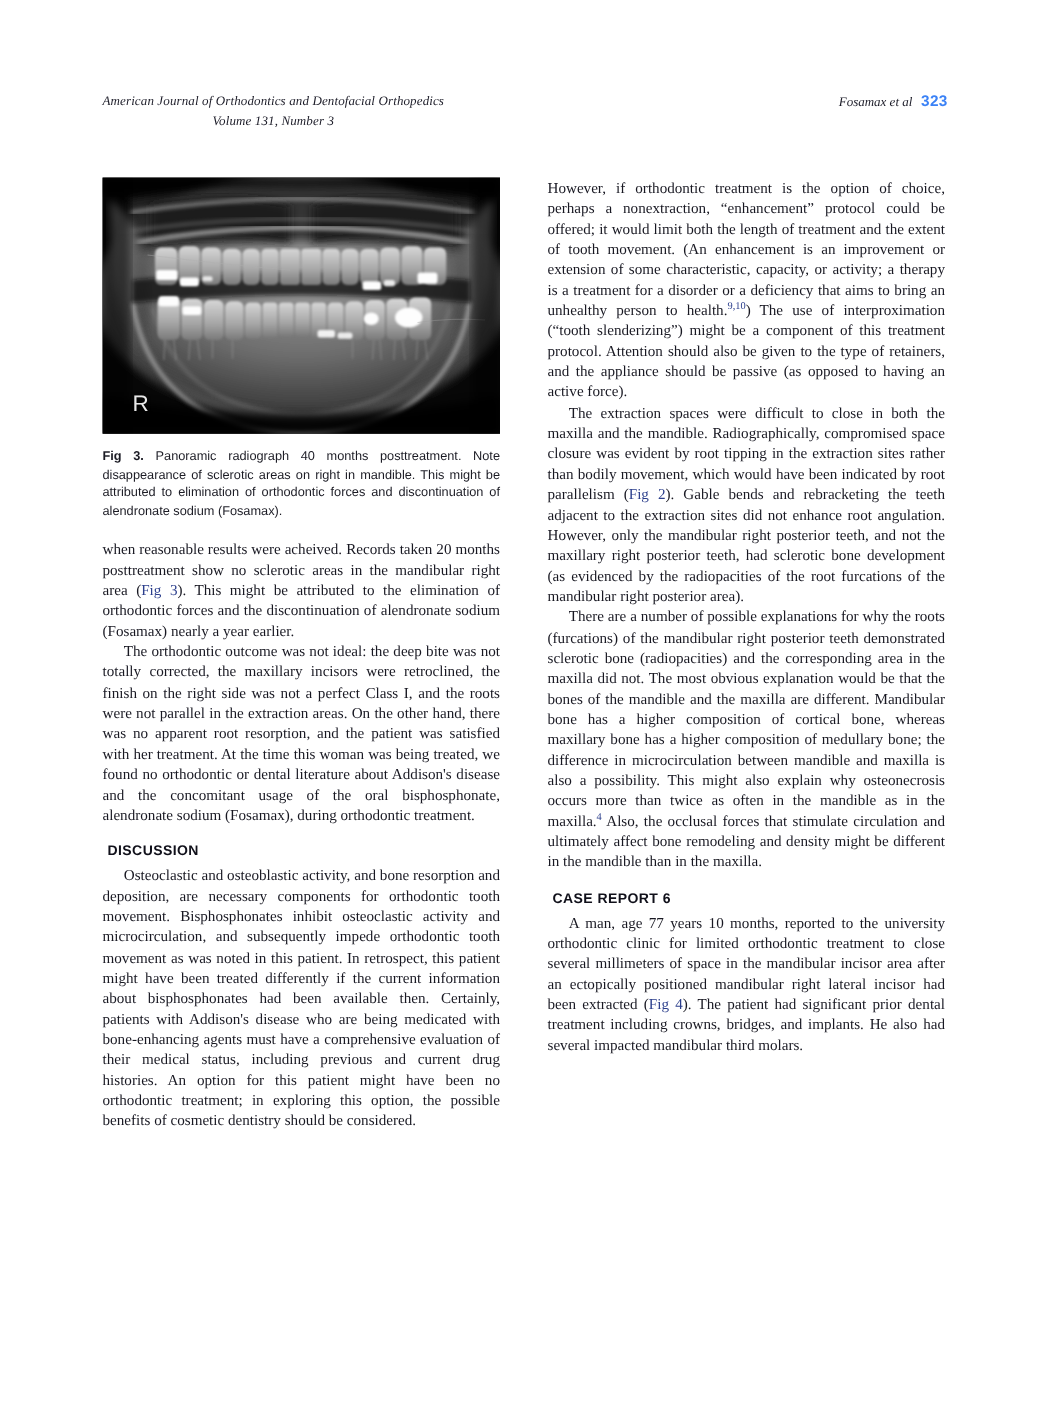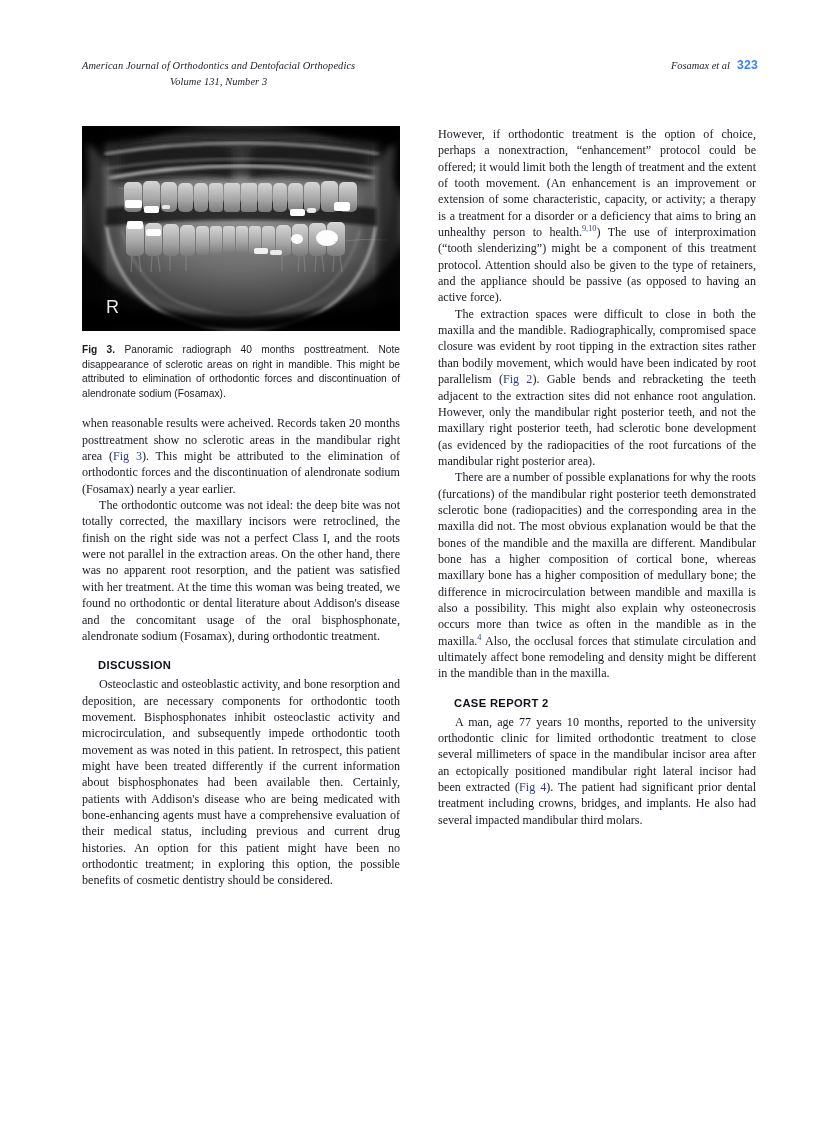--- a/index.html
+++ b/index.html
@@ -11,21 +11,21 @@
     width: 838px;
     height: 1122px;
     position: relative;
     font-family: "Liberation Serif", serif;
     color: #1a1a1a;
     overflow: hidden;
   }
 
   .page {
     position: absolute;
-    left: 0; top: 0;
+    left: 0; top: 16px;
     width: 838px;
     height: 1094px;
     background: #ffffff;
   }
 
   
   .running-head {
     position: absolute;
     left: 82px;
     top: 58px;
@@ -127,21 +127,21 @@
     vertical-align: super;
     line-height: 0;
   }
 
   h2.section {
     font-family: "Liberation Sans", sans-serif;
     font-size: 11.2px;
     font-weight: bold;
     letter-spacing: 0.35px;
     color: #10101a;
-    margin: 15px 0 5px 16px;
+    margin: 15px 0 5px 4px;
   }
 </style>
 </head>
 <body>
 
 <div class="page">
 
   <div class="running-head">
     <div class="rh-left">
       <span>American Journal of Orthodontics and Dentofacial Orthopedics</span>
@@ -296,19 +296,19 @@
   </div>
 
   <div class="col col-right">
 
     <p class="body noindent"><span>However, if orthodontic treatment is the option of choice, perhaps a nonextraction, “enhancement” protocol could be offered; it would limit both the length of treatment and the extent of tooth movement. (An enhancement is an improvement or extension of some characteristic, capacity, or activity; a therapy is a treatment for a disorder or a deficiency that aims to bring an unhealthy person to health.</span><sup class="ref">9,10</sup><span>) The use of interproximation (“tooth slenderizing”) might be a component of this treatment protocol. Attention should also be given to the type of retainers, and the appliance should be passive (as opposed to having an active force).</span></p>
 
     <p class="body"><span>The extraction spaces were difficult to close in both the maxilla and the mandible. Radiographically, compromised space closure was evident by root tipping in the extraction sites rather than bodily movement, which would have been indicated by root parallelism (</span><span class="xlink">Fig 2</span><span>). Gable bends and rebracketing the teeth adjacent to the extraction sites did not enhance root angulation. However, only the mandibular right posterior teeth, and not the maxillary right posterior teeth, had sclerotic bone development (as evidenced by the radiopacities of the root furcations of the mandibular right posterior area).</span></p>
 
     <p class="body"><span>There are a number of possible explanations for why the roots (furcations) of the mandibular right posterior teeth demonstrated sclerotic bone (radiopacities) and the corresponding area in the maxilla did not. The most obvious explanation would be that the bones of the mandible and the maxilla are different. Mandibular bone has a higher composition of cortical bone, whereas maxillary bone has a higher composition of medullary bone; the difference in microcirculation between mandible and maxilla is also a possibility. This might also explain why osteonecrosis occurs more than twice as often in the mandible as in the maxilla.</span><sup class="ref">4</sup><span> Also, the occlusal forces that stimulate circulation and ultimately affect bone remodeling and density might be different in the mandible than in the maxilla.</span></p>
 
-    <h2 class="section">CASE REPORT 2</h2>
+    <h2 class="section">CASE REPORT 6</h2>
 
     <p class="body"><span>A man, age 77 years 10 months, reported to the university orthodontic clinic for limited orthodontic treatment to close several millimeters of space in the mandibular incisor area after an ectopically positioned mandibular right lateral incisor had been extracted (</span><span class="xlink">Fig 4</span><span>). The patient had significant prior dental treatment including crowns, bridges, and implants. He also had several impacted mandibular third molars.</span></p>
 
   </div>
 
 </div>
 
 </body></html>

